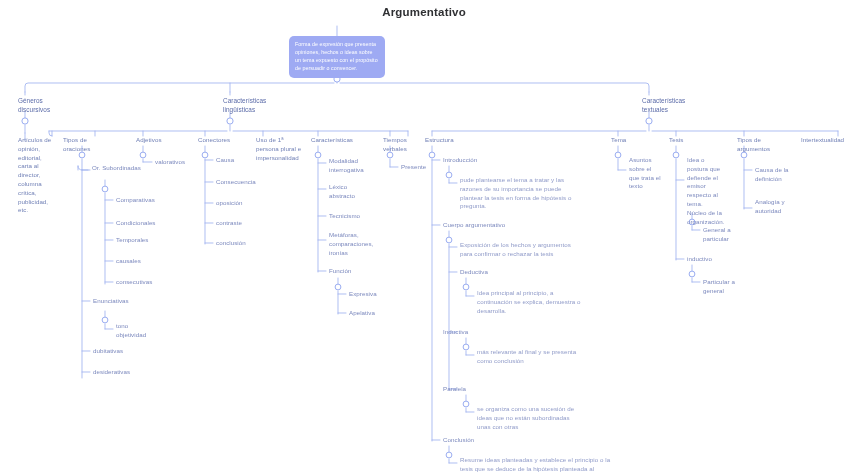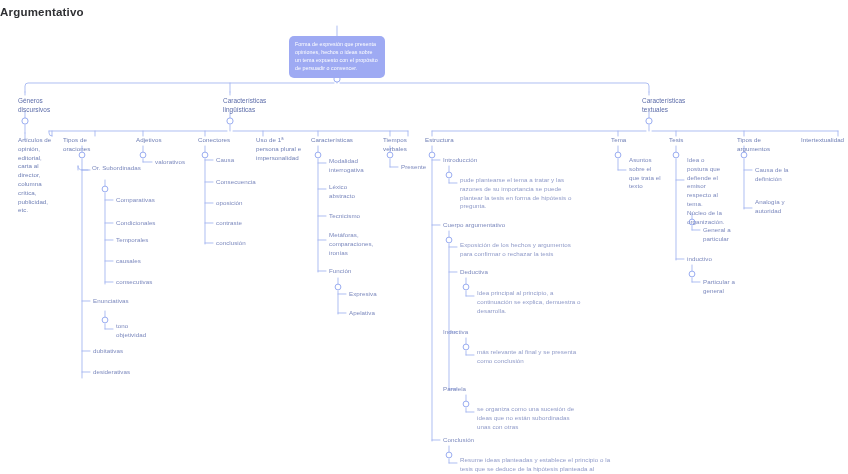--- a/index.html
+++ b/index.html
@@ -10,21 +10,21 @@
   }
   #canvas{position:absolute;inset:0;width:848px;height:474px;}
   svg.links{position:absolute;left:0;top:0;width:848px;height:474px;pointer-events:none;}
 
   .node{position:absolute;color:#6f7fb5;font-size:6.2px;line-height:1.42;letter-spacing:.05px;}
   .node.lvl1{color:#5b6ba8;font-size:6.4px;}
   .node.leaf{color:#7b88bd;}
   .node.note{color:#8f9ac8;}
 
   #title{
-    position:absolute;left:0;top:6px;width:848px;
+    position:absolute;left:0;top:6px;width:848px;text-align:center;
     font-size:11.5px;font-weight:bold;color:#2f3033;letter-spacing:.2px;
   }
 
   #root-note{
     position:absolute;left:289px;top:36px;width:96px;box-sizing:border-box;
     background:#9eaaf3;border-radius:5px;padding:5px 6px;
     color:#ffffff;font-size:5.3px;line-height:1.5;letter-spacing:.05px;
   }
 </style>
 </head>

